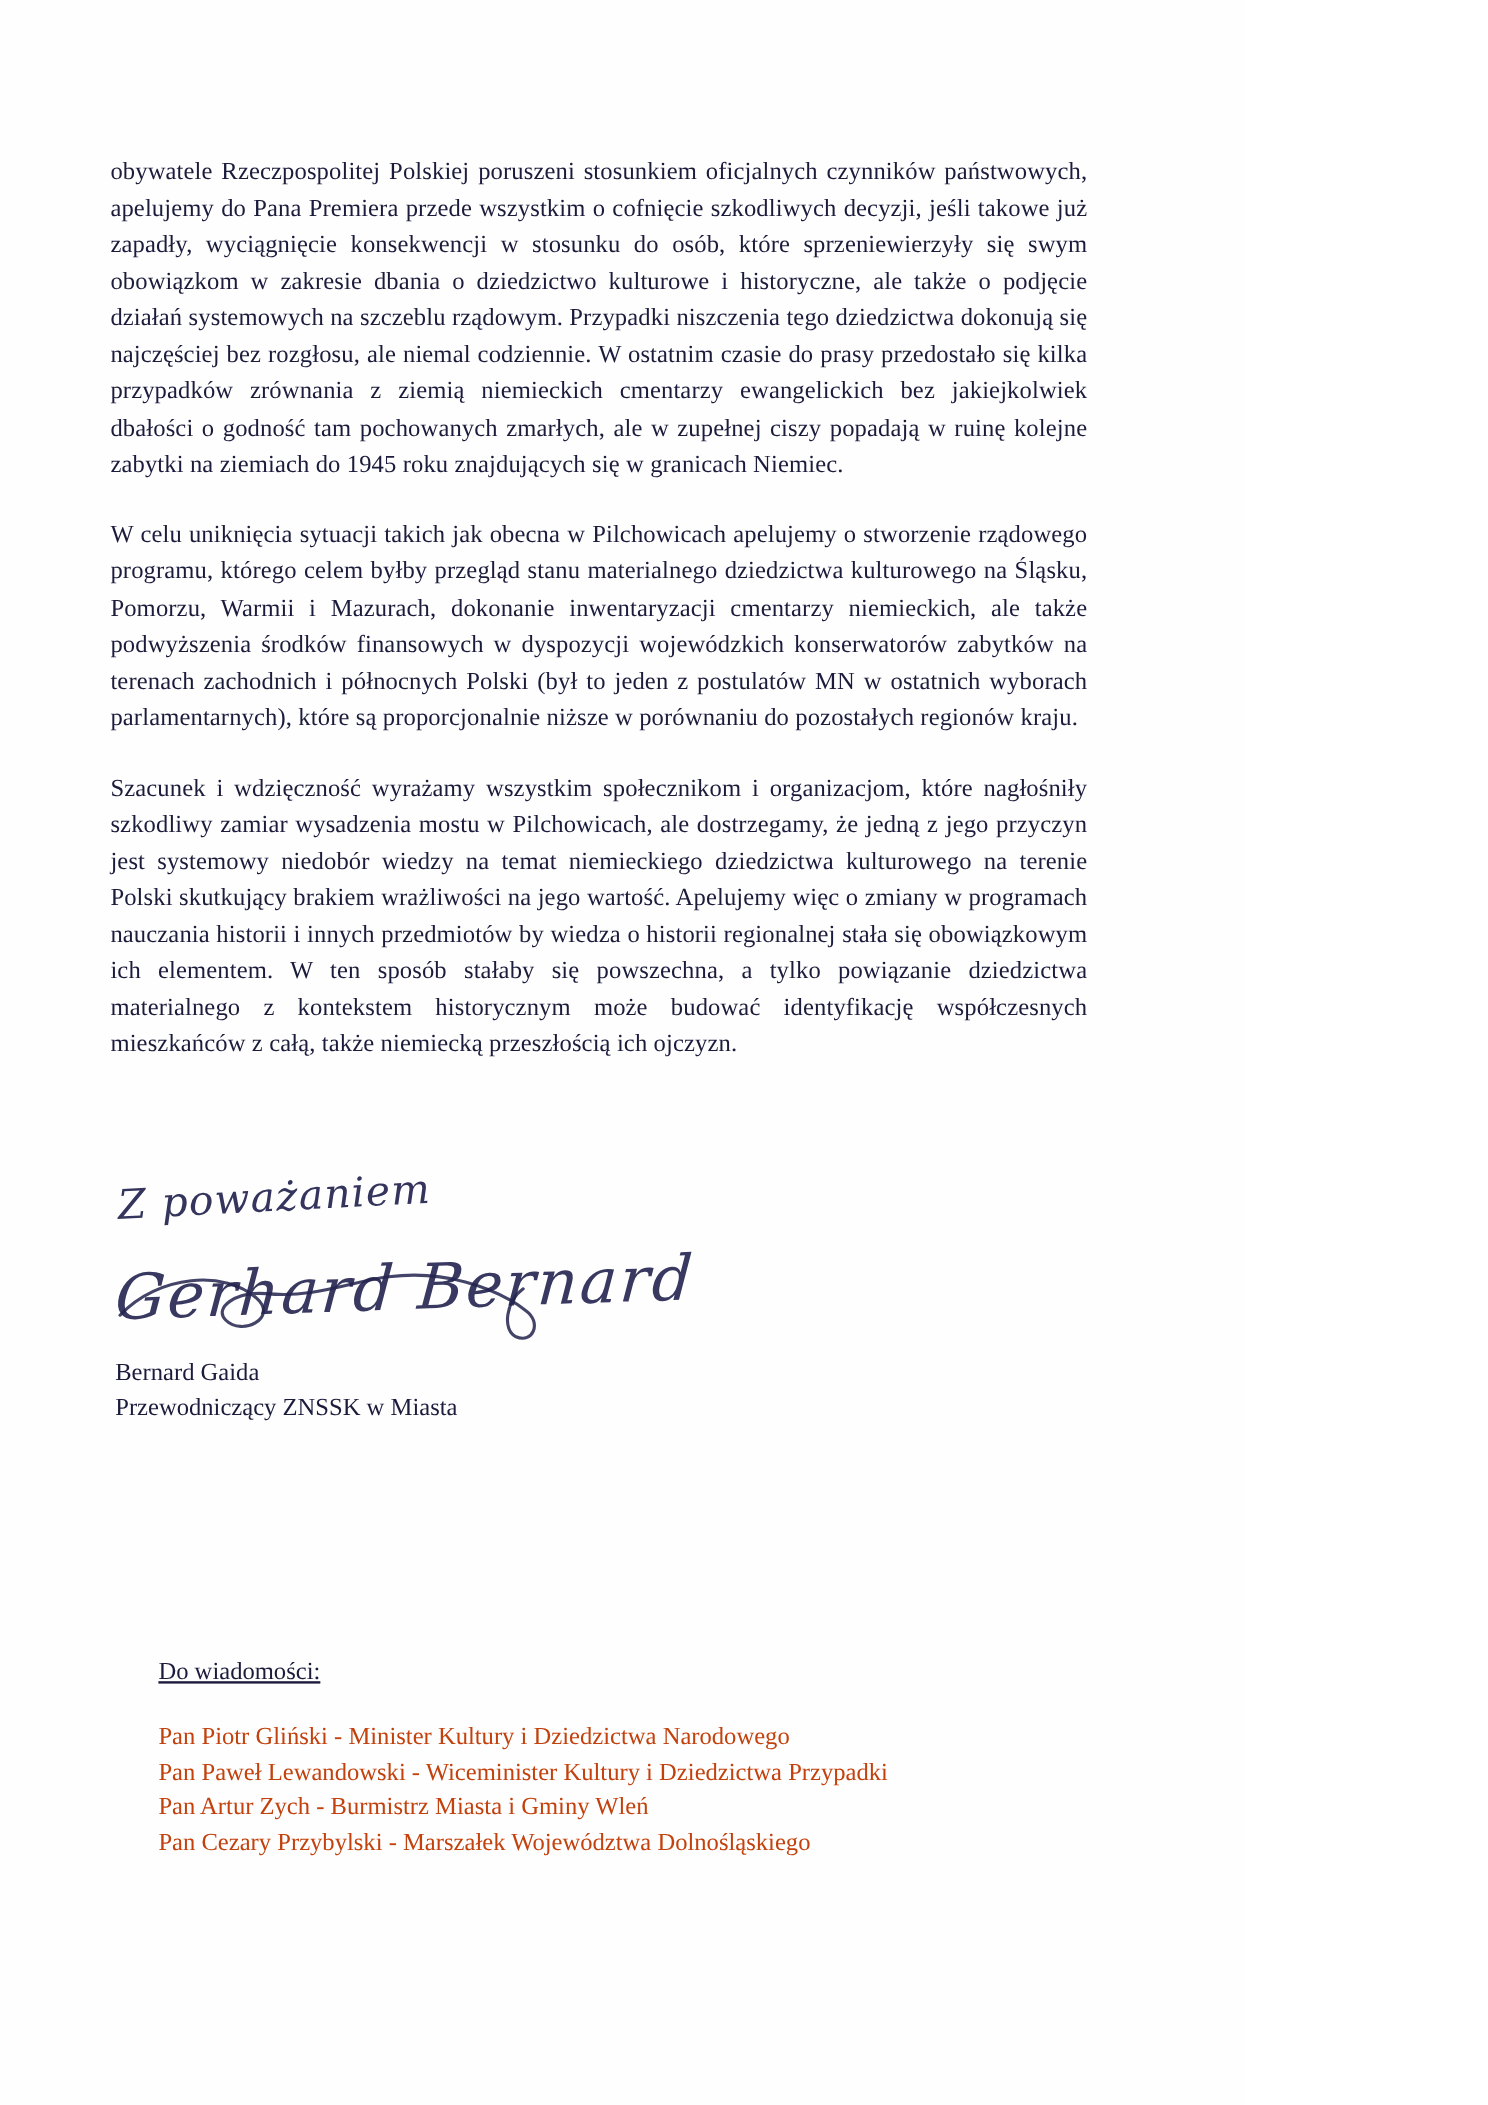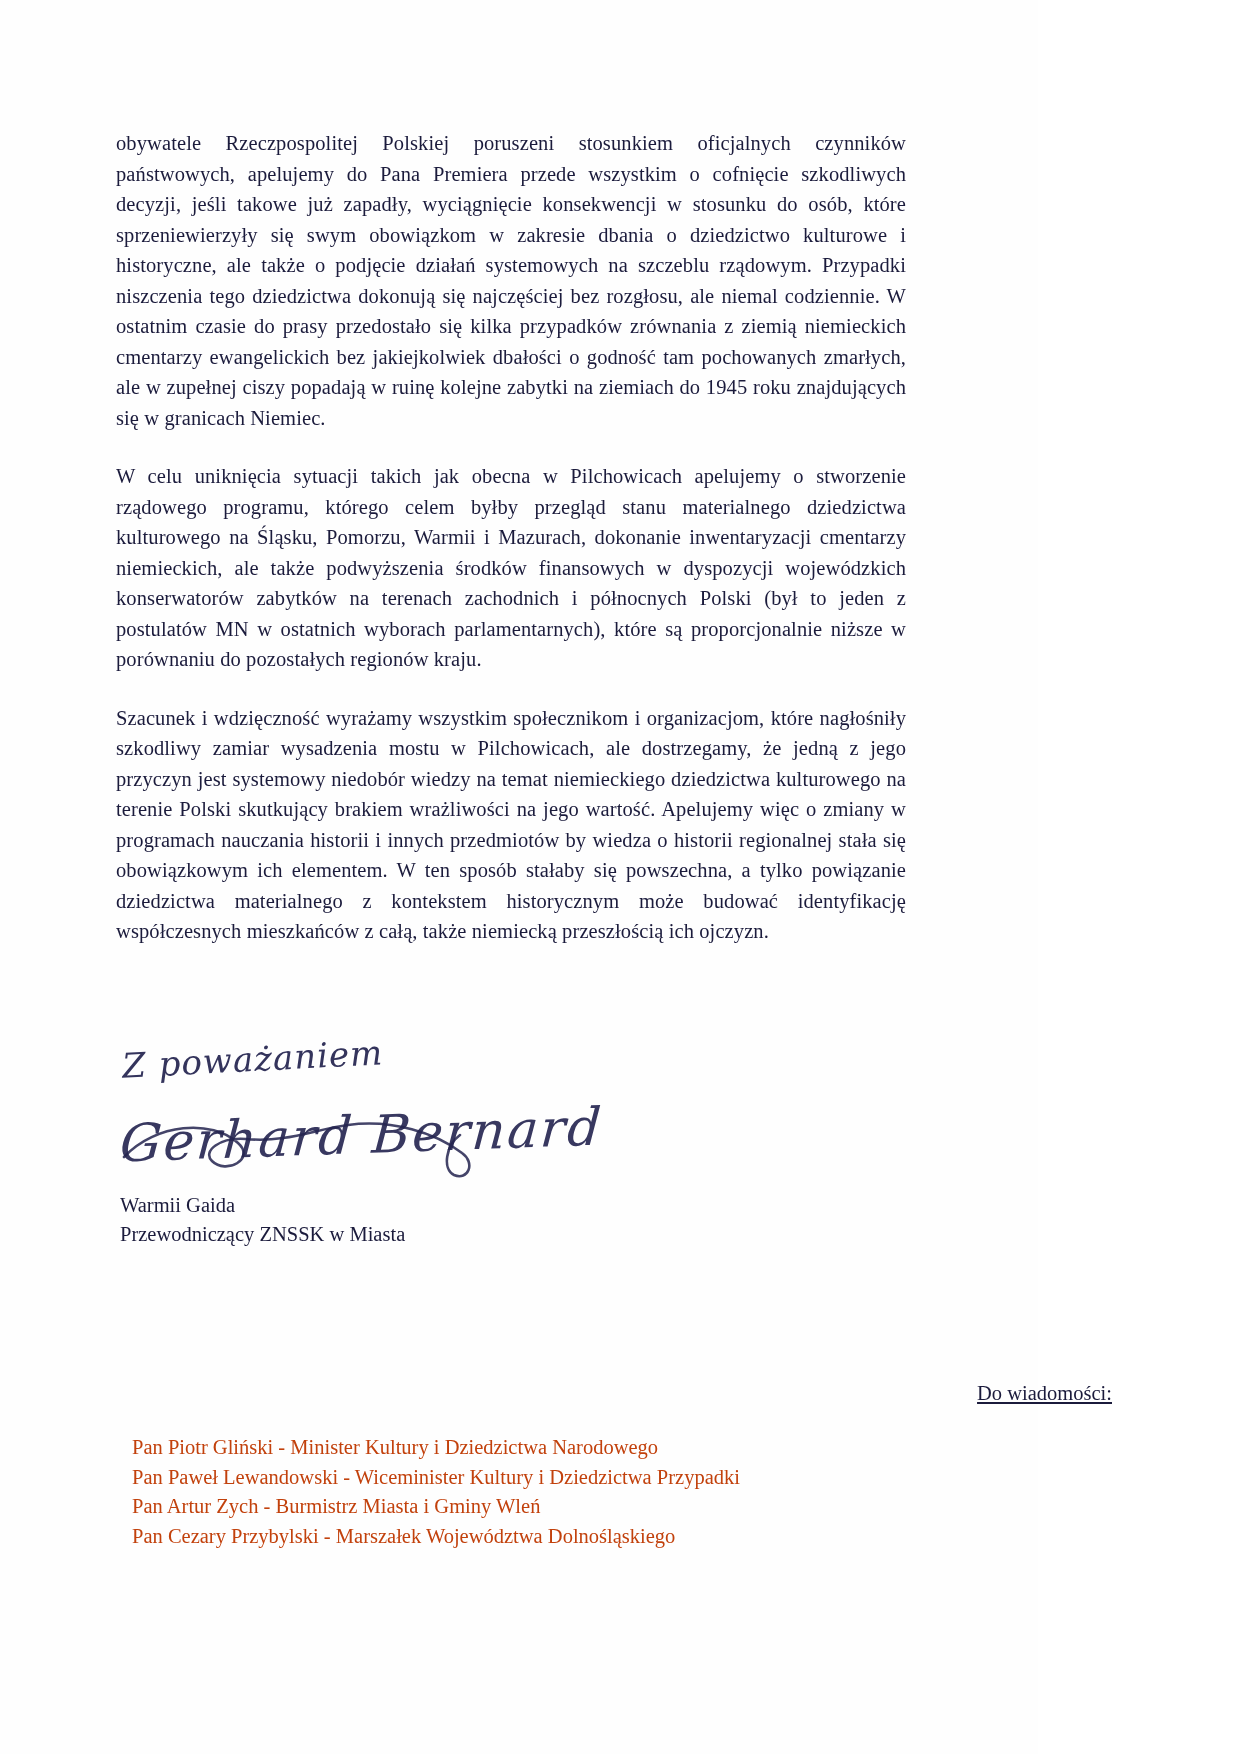--- a/index.html
+++ b/index.html
@@ -14,21 +14,21 @@
     font-family: "Liberation Serif", serif;
     color: #1a1a3a;
   }
   .page {
     position: absolute;
     left: 0; top: 0;
     width: 1038px;
     height: 1754px;
     background: #fefefe;
     box-sizing: border-box;
-    padding: 128px 132px 0 116px;
+    padding: 128px 132px 0 92px;
   }
   .body-text {
     font-size: 20.5px;
     line-height: 30.5px;
     text-align: justify;
     color: #1b1b3c;
     letter-spacing: 0.1px;
   }
   .para {
     margin: 0 0 28px 0;
@@ -87,21 +87,20 @@
     position: absolute;
     left: 132px;
     top: 1382px;
     width: 980px;
   }
   .cc-title {
     font-size: 20.5px;
     text-decoration: underline;
     margin-bottom: 28px;
     color: #1b1b3c;
-    text-align: right;
   }
   .cc-list {
     list-style: none;
     margin: 0;
     padding: 0;
     font-size: 20.5px;
     line-height: 29.5px;
     color: #c2410c;
   }
   .cc-list li { white-space: nowrap; }
@@ -117,21 +116,21 @@
     <p class="para">Szacunek i wdzięczność wyrażamy wszystkim społecznikom i organizacjom, które nagłośniły szkodliwy zamiar wysadzenia mostu w Pilchowicach, ale dostrzegamy, że jedną z jego przyczyn jest systemowy niedobór wiedzy na temat niemieckiego dziedzictwa kulturowego na terenie Polski skutkujący brakiem wrażliwości na jego wartość. Apelujemy więc o zmiany w programach nauczania historii i innych przedmiotów by wiedza o historii regionalnej stała się obowiązkowym ich elementem. W ten sposób stałaby się powszechna, a tylko powiązanie dziedzictwa materialnego z kontekstem historycznym może budować identyfikację współczesnych mieszkańców z całą, także niemiecką przeszłością ich ojczyzn.</p>
   </div>
 
   <div class="signature-block">
     <div class="sig-script">Z poważaniem</div>
     <div class="sig-name-script">Gerhard Bernard</div>
     <svg class="sig-swoosh" viewBox="0 0 380 90">
       <path d="M8,58 C40,24 96,20 122,44 C140,60 110,76 96,62 C86,52 104,38 130,40 C170,44 200,30 232,26 C276,20 320,34 346,54 C360,64 352,82 338,76 C326,70 330,46 344,36" fill="none" stroke="#23234f" stroke-width="2.6" stroke-linecap="round" opacity="0.85"></path>
     </svg>
     <div class="sig-printed">
-      <div>Warmii Gaida</div>
+      <div>Bernard Gaida</div>
       <div>Przewodniczący ZNSSK w Miasta</div>
     </div>
   </div>
 
 </div>
 
 <div class="cc-block">
   <div class="cc-title">Do wiadomości:</div>
   <ul class="cc-list">
     <li>Pan Piotr Gliński - Minister Kultury i Dziedzictwa Narodowego</li>

